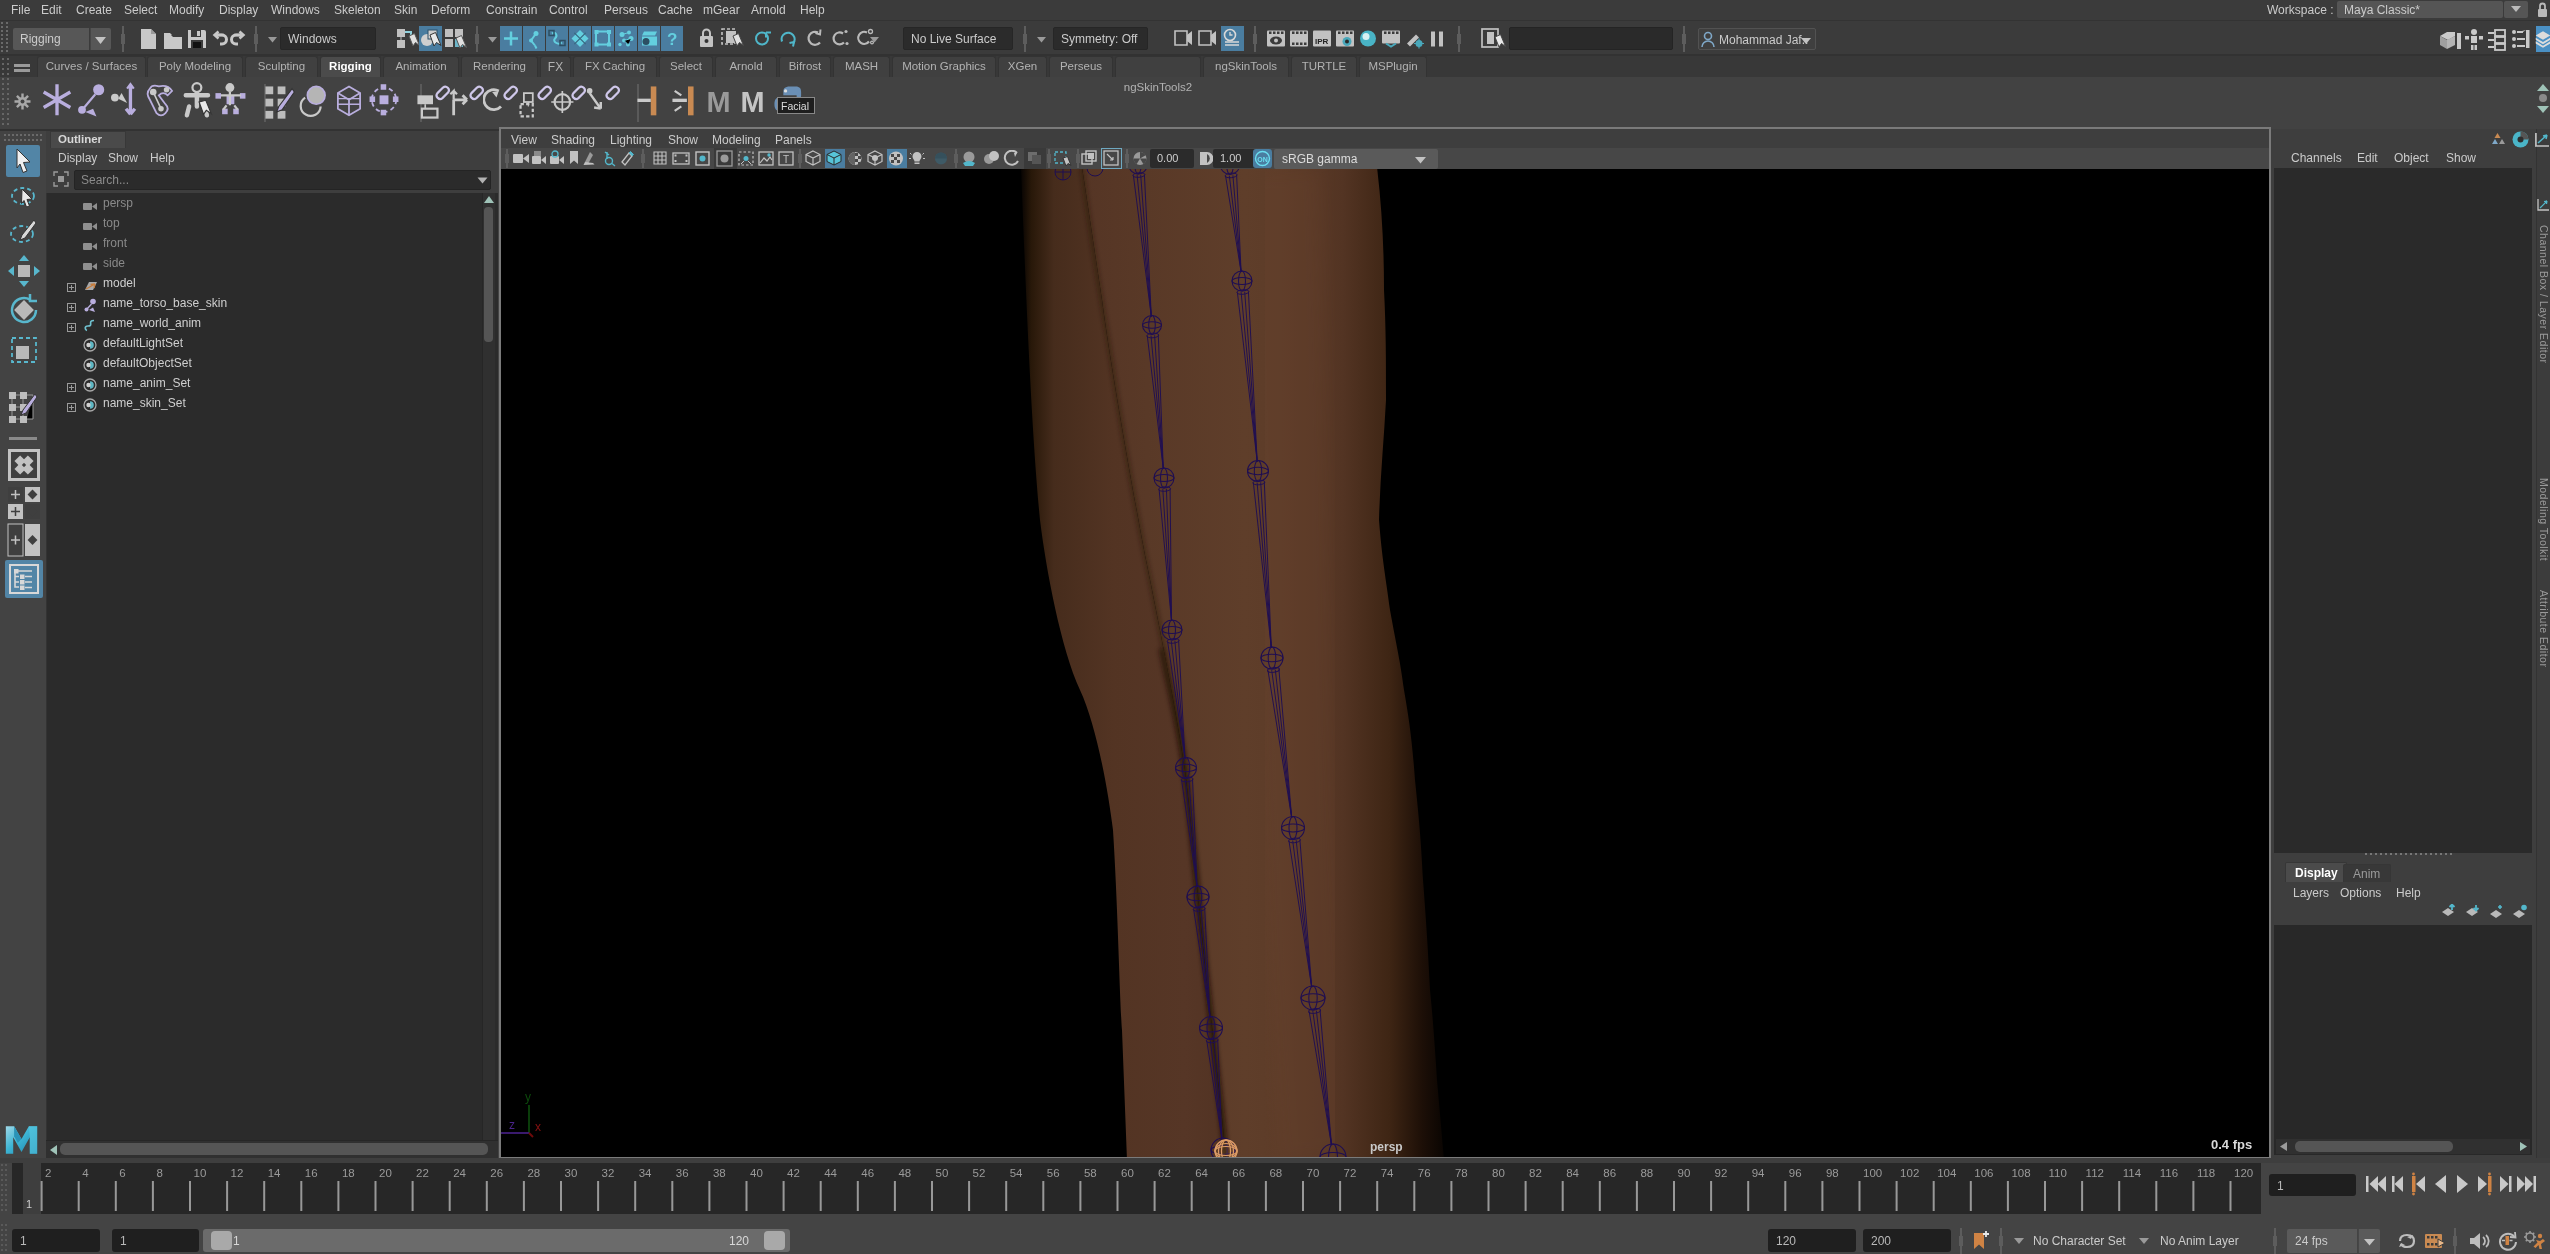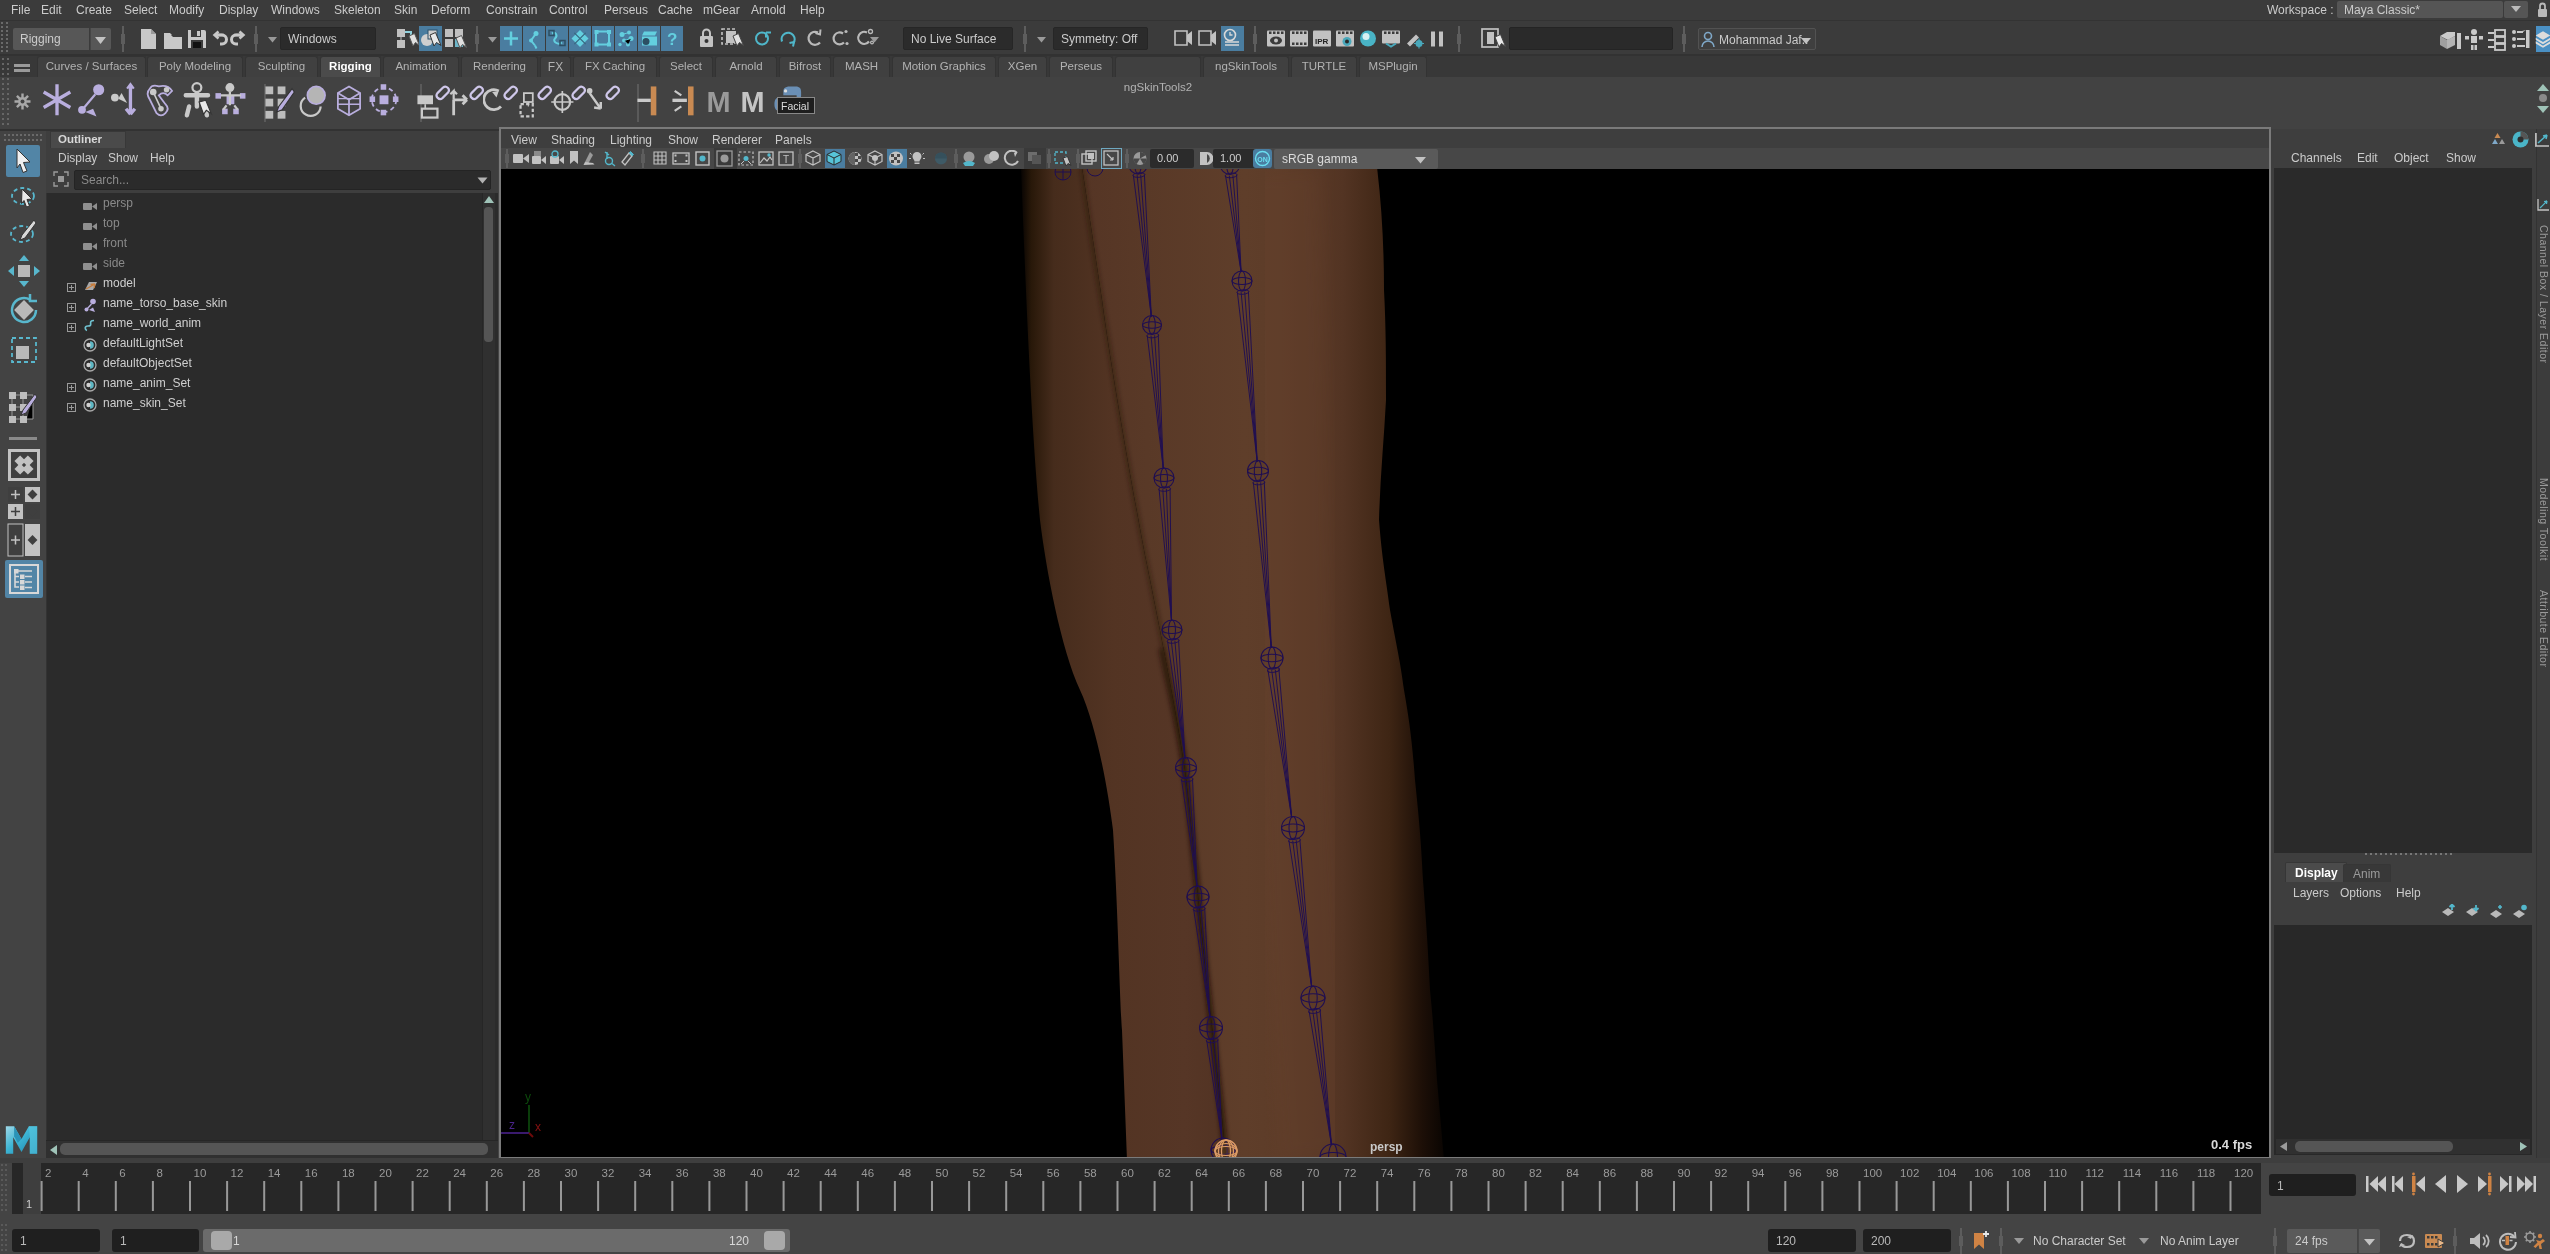--- a/index.html
+++ b/index.html
@@ -852,21 +852,21 @@
 <svg class="abs" style="left:474px;top:1145px;" width="8" height="10">
       <path d="M0 0 L0 10 L7 5 Z" fill="#9fc3b8"></path>
     </svg>
 <div class="abs" style="left:60px;top:1143px;width:428px;height:12px;background:#555;border-radius:5px;"></div>
 <div class="abs" style="left:499px;top:127px;width:1772px;height:1032px;border:2px solid #7a7a7a;background:#000;"></div>
 <div class="abs" style="left:501px;top:129px;width:1768px;height:19px;background:#3e3e3e;"></div>
 <div class="abs txt" style="left:511px;top:133px;">View</div>
 <div class="abs txt" style="left:551px;top:133px;">Shading</div>
 <div class="abs txt" style="left:610px;top:133px;">Lighting</div>
 <div class="abs txt" style="left:668px;top:133px;">Show</div>
-<div class="abs txt" style="left:712px;top:133px;">Renderer</div>
+<div class="abs txt" style="left:712px;top:133px;">Modeling</div>
 <div class="abs txt" style="left:775px;top:133px;">Panels</div>
 <div class="abs" style="left:501px;top:148px;width:1768px;height:21px;background:#474747;"></div>
 <svg class="abs" style="left:504px;top:149px;" width="6" height="19">
       <rect x="2" y="0" width="2" height="19" fill="#5d5d5d"></rect>
       <rect x="1" y="5" width="4" height="9" fill="#5d5d5d"></rect>
     </svg>
 <svg class="abs" style="left:512px;top:150px;" width="18" height="17" viewBox="0 0 18 17">
       <rect x="1" y="4" width="10" height="9" rx="1" fill="#c2c2c2"></rect>
       <path d="M11 8.5 L17 4 V13 Z" fill="#c2c2c2"></path>
     </svg>

